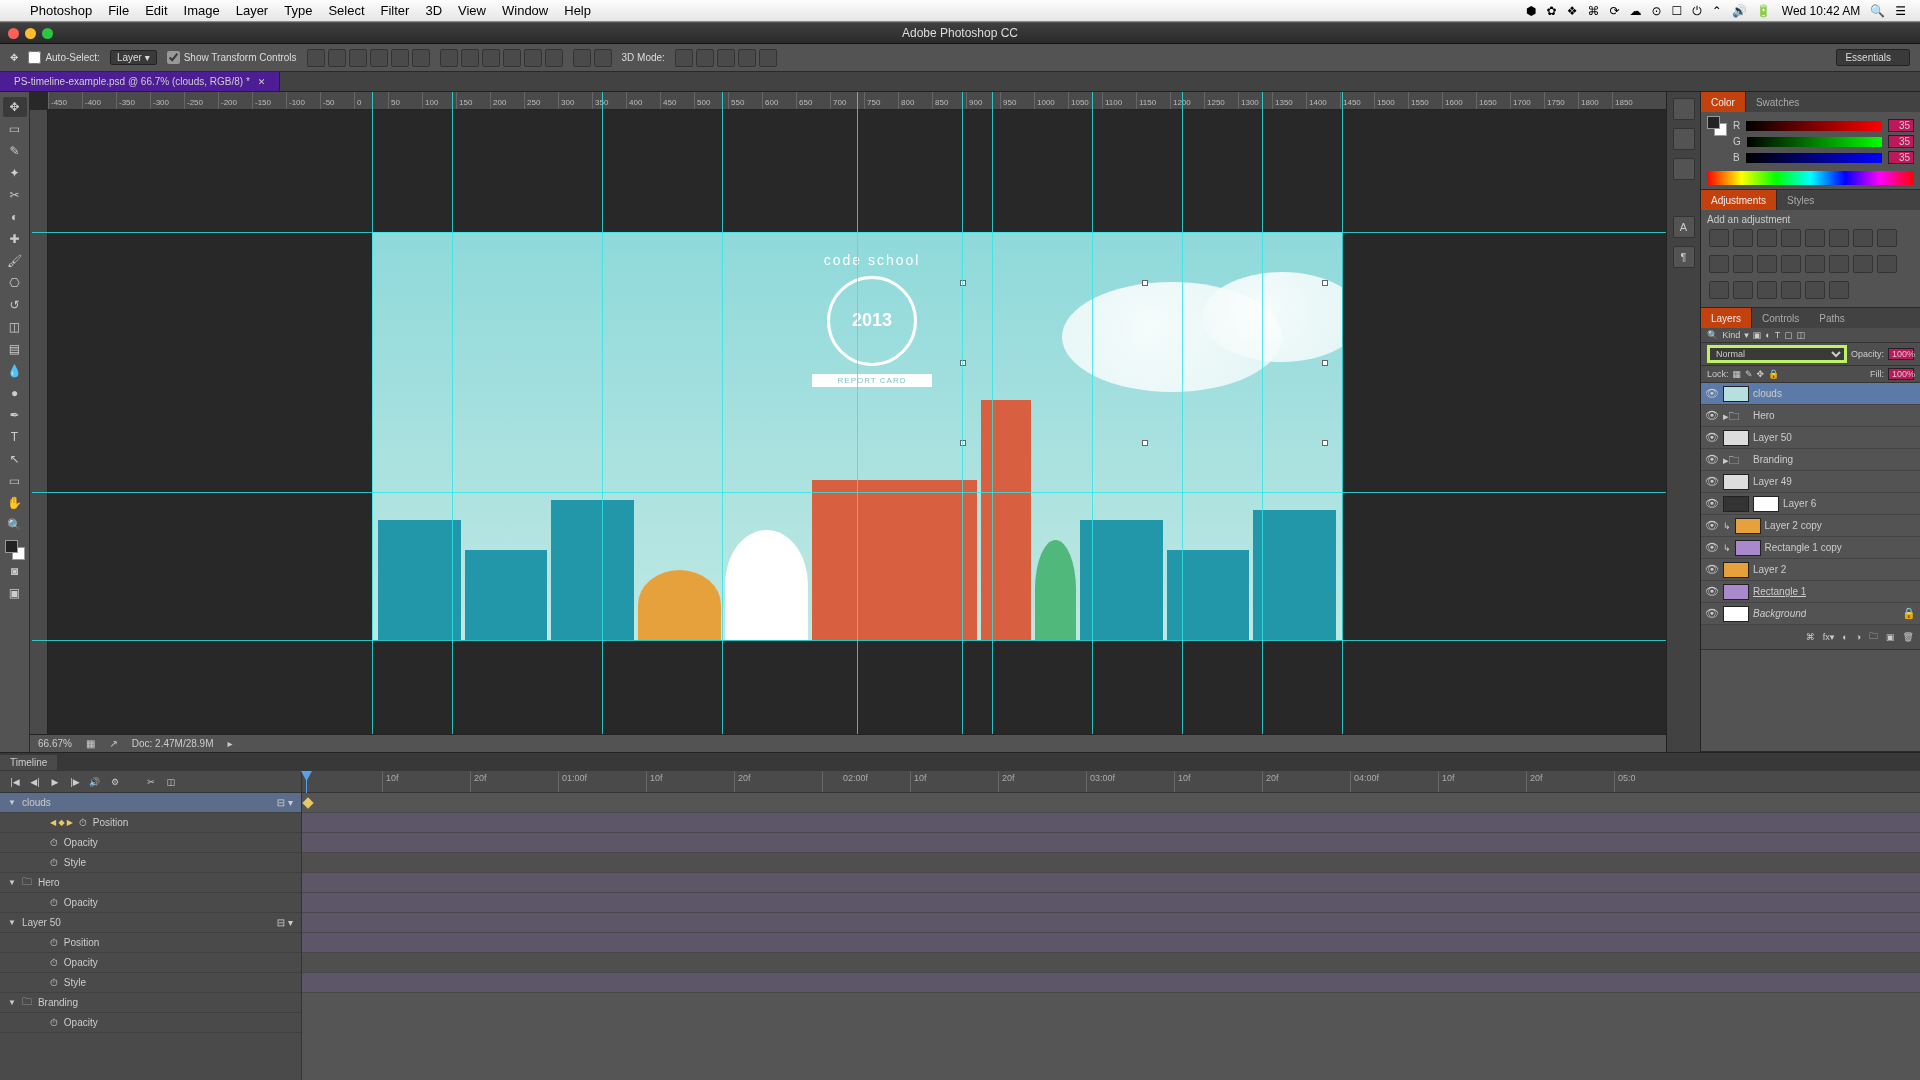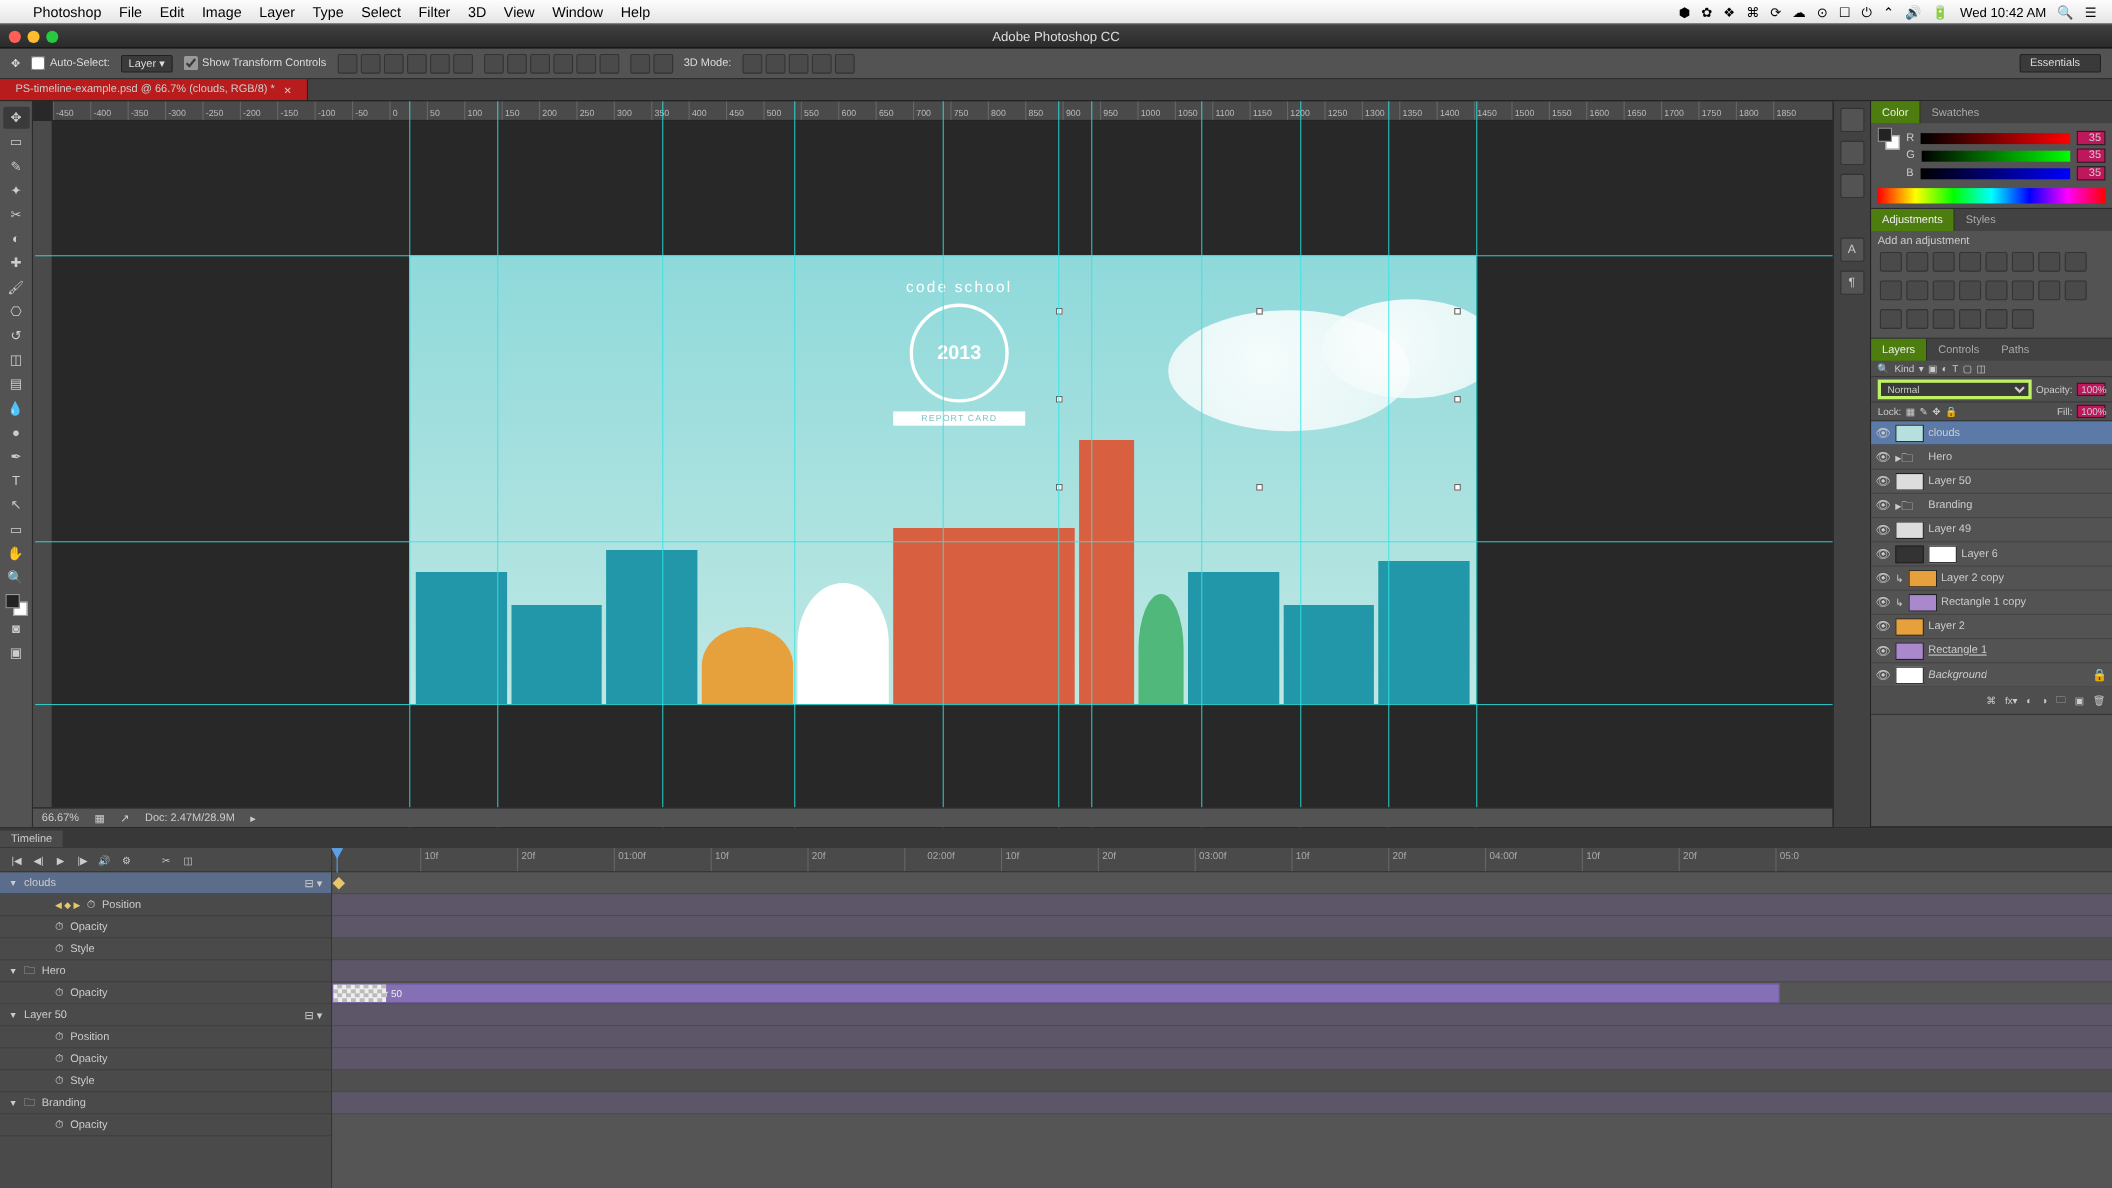--- a/index.html
+++ b/index.html
@@ -22,21 +22,21 @@
 .options-bar { height: 28px; background:#535353; border-bottom:1px solid #2a2a2a; display:flex; align-items:center; gap:10px; padding:0 10px; color:#ddd; font-size:10px;}
 .opt-sel{background:#3a3a3a; border:1px solid #222; padding:1px 6px; border-radius:2px;}
 .opt-check{display:flex; align-items:center; gap:4px;}
 .opt-check input{accent-color:#999;}
 .opt-icons{display:flex; gap:3px;}
 .opt-icons span{width:18px;height:18px;background:#4a4a4a;border:1px solid #333;border-radius:2px;}
 .workspace-sel{margin-left:auto; background:#3a3a3a; border:1px solid #222; padding:2px 18px 2px 8px; border-radius:2px;}
 
 
 .tab-bar { height:20px; background:#424242; border-bottom:1px solid #222; display:flex; align-items:center;}
-.tab-bar .tab{height:100%; padding:0 14px; display:flex; align-items:center; background:#b91c1c; border-right:1px solid #222; font-size:10px; color:#ccc;}
+.tab-bar .tab{height:100%; padding:0 14px; display:flex; align-items:center; background:#4c1d95; border-right:1px solid #222; font-size:10px; color:#ccc;}
 .tab .close{margin-left:8px; font-size:9px;}
 
 
 .main { display:flex; height:660px; }
 .tools { width:30px; background:#535353; border-right:1px solid #2a2a2a; display:flex; flex-direction:column; align-items:center; padding-top:4px;}
 .tool{width:24px;height:20px;margin:1px 0;background:#535353;border-radius:2px;display:flex;align-items:center;justify-content:center;font-size:12px;color:#ccc;}
 .tool.active{background:#3a3a3a;}
 .tool-swap{width:20px;height:20px;position:relative;margin-top:4px;}
 .swatch-fg{position:absolute;width:13px;height:13px;background:#232323;border:1px solid #999;left:0;top:0;}
 .swatch-bg{position:absolute;width:13px;height:13px;background:#fff;border:1px solid #999;right:0;bottom:0;}
@@ -63,21 +63,21 @@
 
 
 .right-dock{width:34px;background:#424242;border-left:1px solid #222;display:flex;flex-direction:column;align-items:center;padding-top:6px;gap:8px;}
 .dock-icon{width:22px;height:22px;background:#535353;border:1px solid #333;border-radius:2px;}
 
 
 .panels{width:220px;background:#535353;border-left:1px solid #222;display:flex;flex-direction:column;}
 .panel{border-bottom:1px solid #2a2a2a;}
 .panel-tabs{display:flex;background:#424242;height:20px;}
 .panel-tab{padding:0 10px;font-size:10px;color:#aaa;display:flex;align-items:center;}
-.panel-tab.active{background:#4d7c0f;color:#eee;border-right:1px solid #2a2a2a;}
+.panel-tab.active{background:#c2410c;color:#eee;border-right:1px solid #2a2a2a;}
 .panel-body{padding:4px 6px;font-size:10px;}
 
 .color-row{display:flex;align-items:center;gap:6px;margin:3px 0;}
 .color-row .bar{flex:1;height:10px;background:linear-gradient(to right,#000,#f00);position:relative;}
 .color-row.g .bar{background:linear-gradient(to right,#000,#0f0);}
 .color-row.b .bar{background:linear-gradient(to right,#000,#00f);}
 .color-val{width:26px;background:#be185d;border:1px solid #222;text-align:right;padding:0 3px;}
 .spectrum{height:14px;background:linear-gradient(to right,red,yellow,lime,cyan,blue,magenta,red);margin-top:4px;}
 
 .adj-icons{display:flex;flex-wrap:wrap;gap:4px;padding:4px 2px;}
@@ -637,23 +637,20 @@
         </div>
       </div>
     <div class="tl-tracks" id="tl-tracks">
         <div class="track-row">
           <div class="kf" style="left:2px;"></div>
         </div>
         <div class="track-row" style="background: rgb(93, 86, 104);"></div>
         <div class="track-row" style="background: rgb(93, 86, 104);"></div>
         <div class="track-row" style="background: rgb(79, 79, 79);"></div>
         <div class="track-row" style="background: rgb(93, 86, 104);"></div>
-        <div class="track-row">
-          <div class="clip" style="left:0px;width:1316px;"><div class="head"></div>▼ Layer 50</div>
-        </div>
         <div class="track-row" style="background: rgb(93, 86, 104);"></div>
         <div class="track-row" style="background: rgb(93, 86, 104);"></div>
         <div class="track-row" style="background: rgb(93, 86, 104);"></div>
         <div class="track-row" style="background: rgb(79, 79, 79);"></div>
         <div class="track-row" style="background: rgb(93, 86, 104);"></div>
       </div>
   </div>
 
 </div>
 

